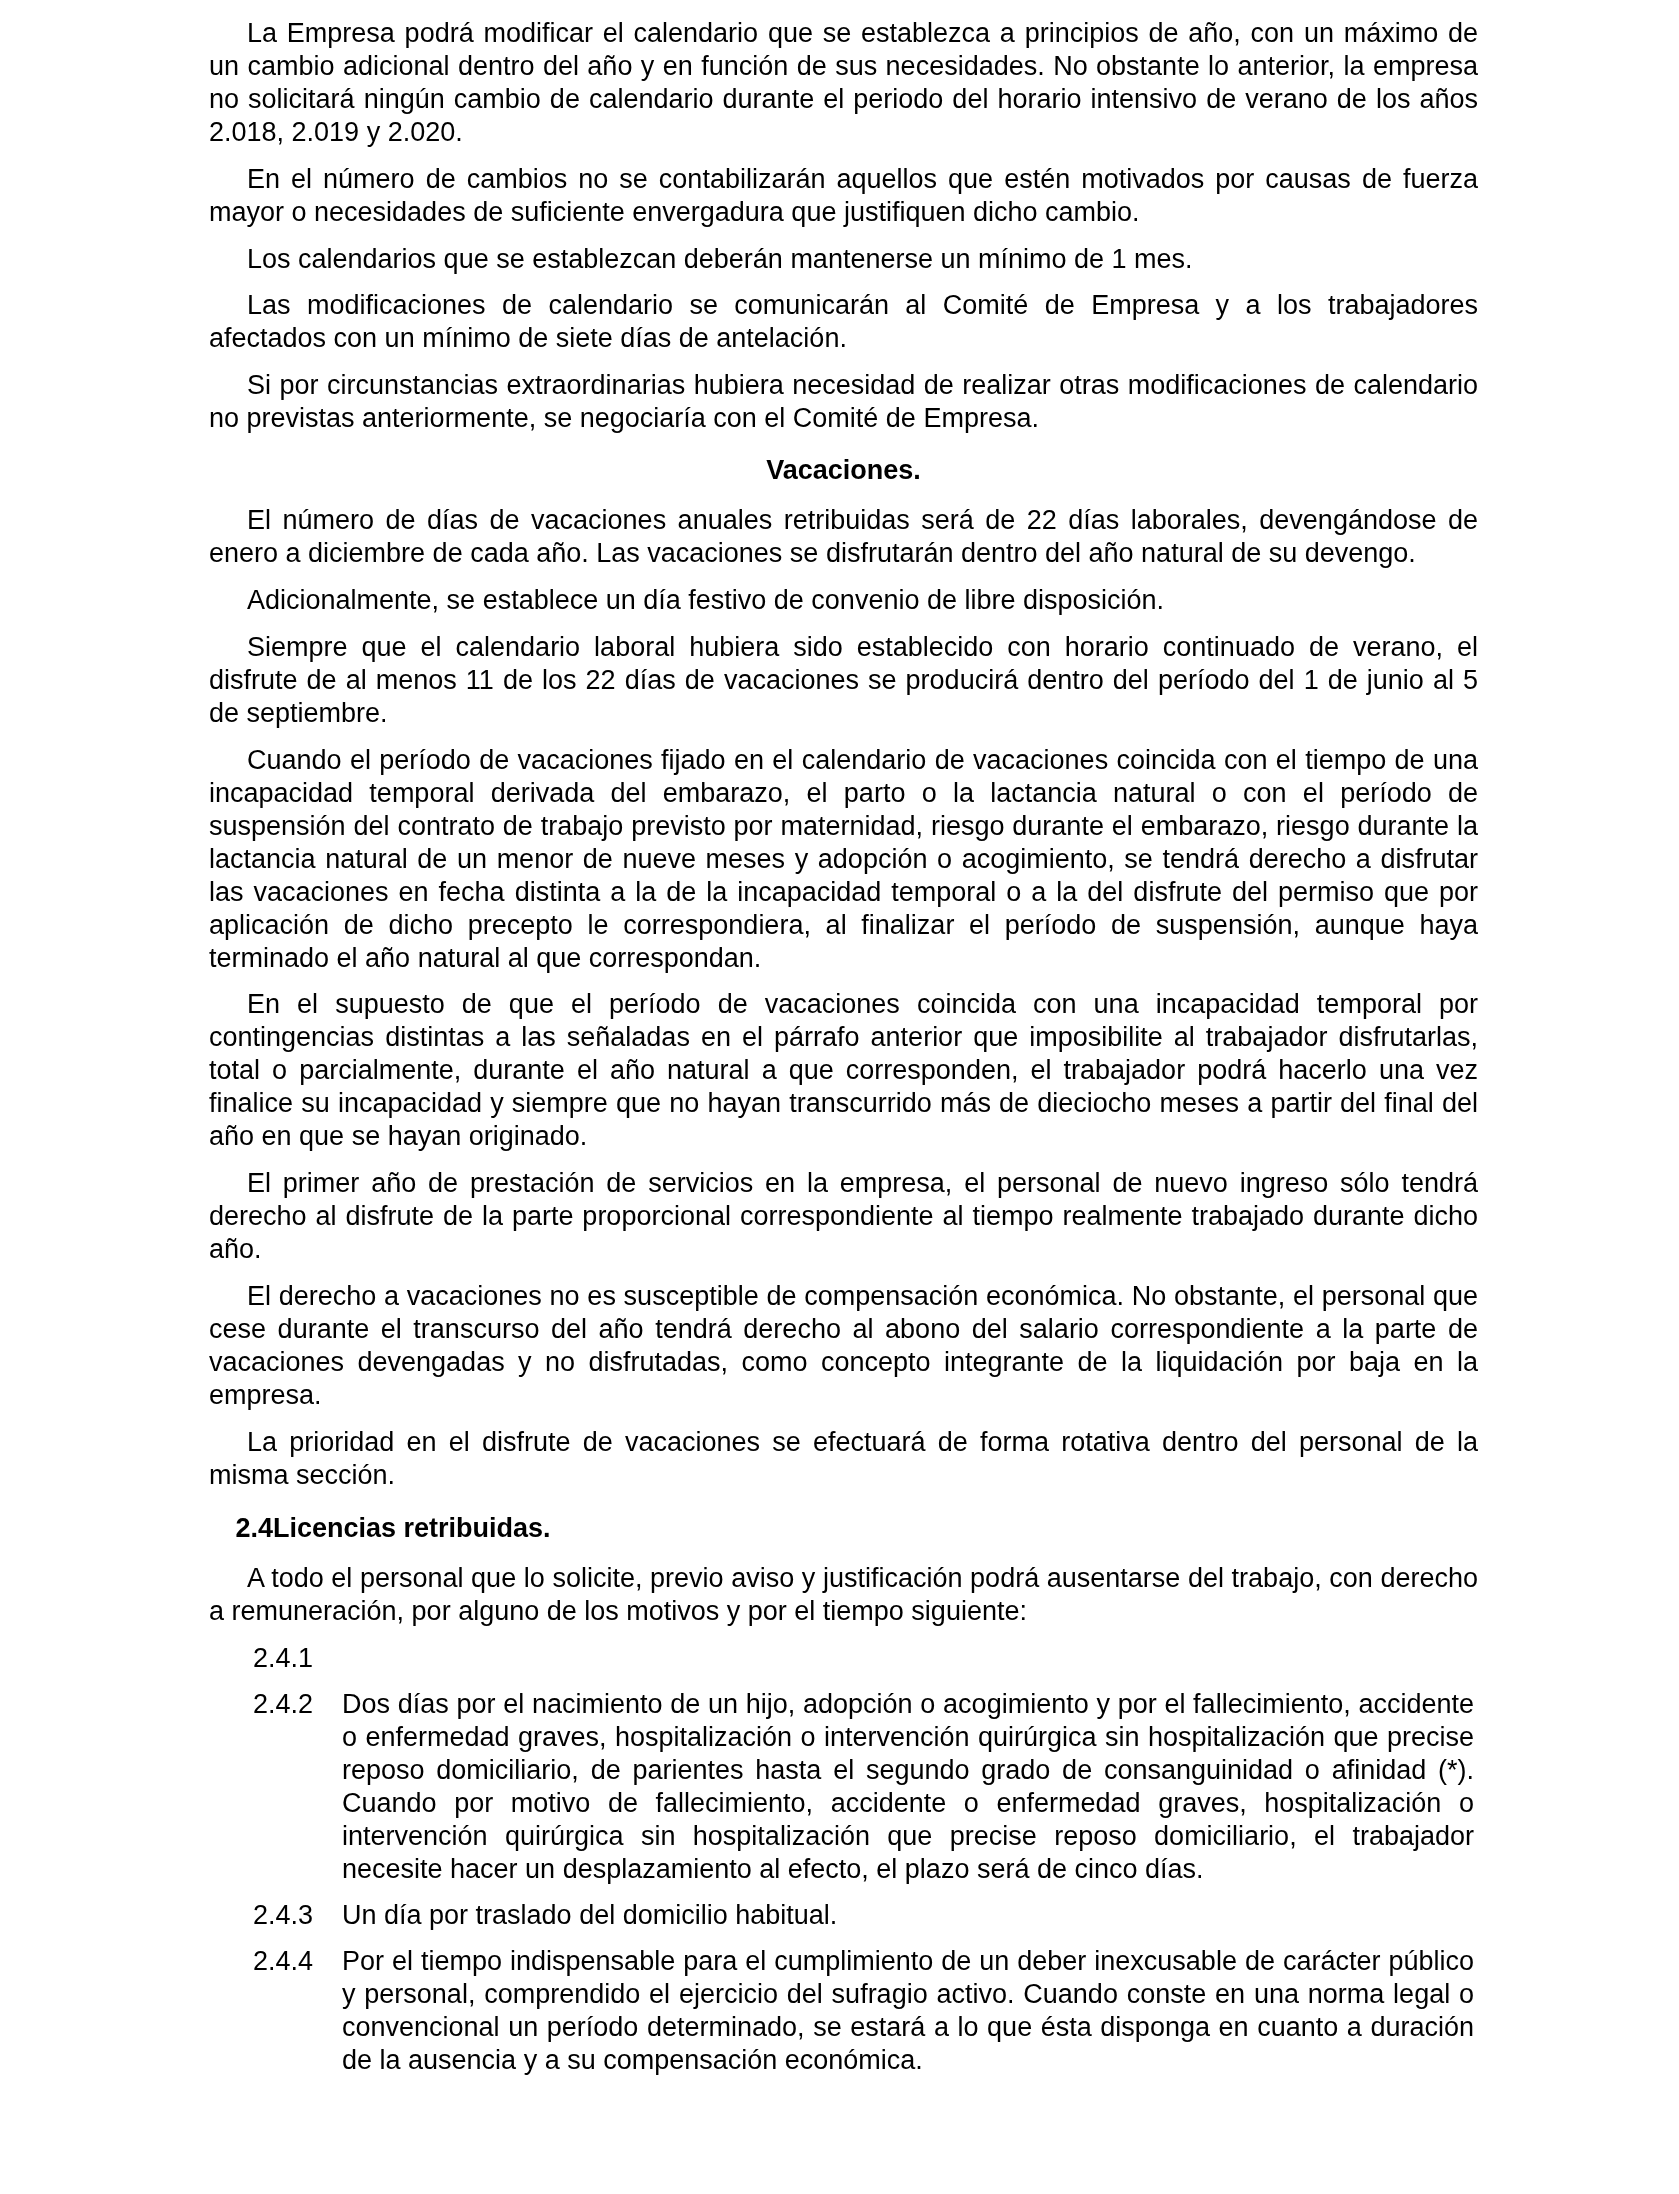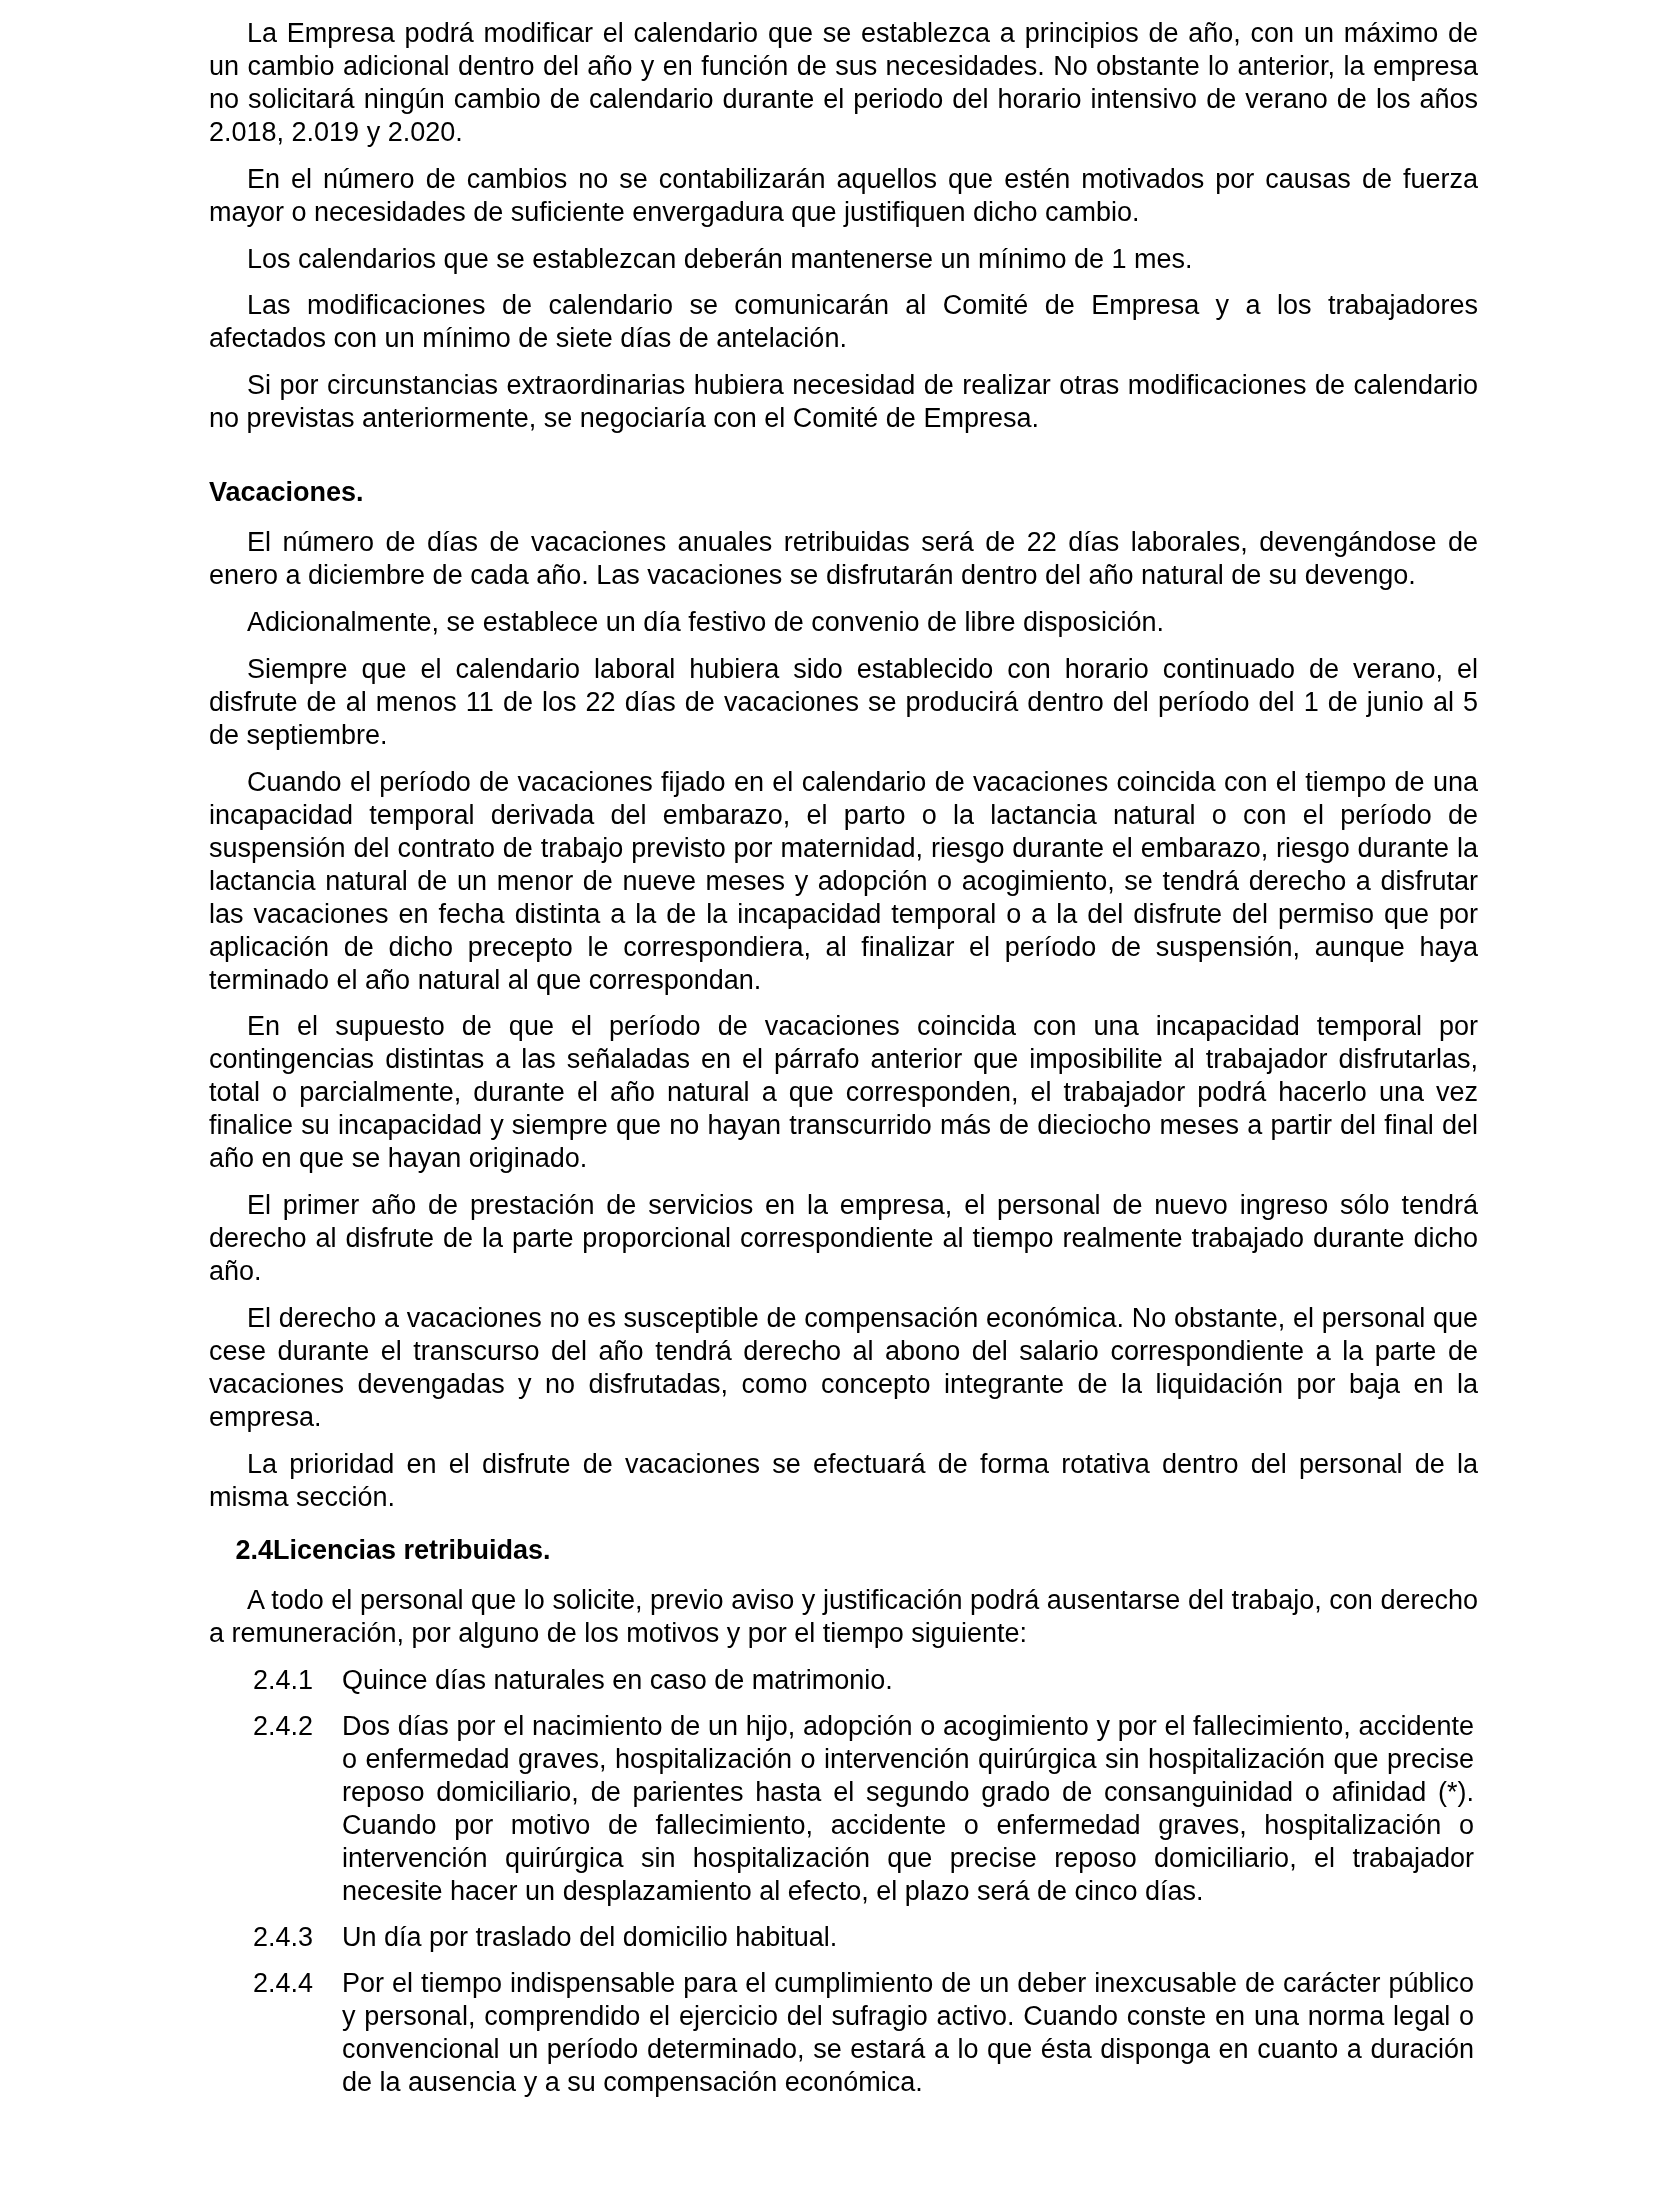--- a/index.html
+++ b/index.html
@@ -18,22 +18,22 @@
     padding: 17px 201px 0 209px;
     overflow: hidden;
   }
   .para {
     margin: 0 0 13.8px 0;
     text-align: justify;
     text-indent: 38px;
   }
   .heading {
     font-weight: bold;
-    margin: 41px 0 17px 0;
-    text-align: left;
+    margin: 19px 0 17px 0;
+    text-align: center;
     text-indent: 0;
   }
   .heading-numbered {
     display: flex;
     font-weight: bold;
     margin: 20px 0 17px 0;
   }
   .heading-num {
     width: 64px;
     flex-shrink: 0;
@@ -77,21 +77,20 @@
 
 <div class="heading-numbered">
   <span class="heading-num">2.4</span>
   <span>Licencias retribuidas.</span>
 </div>
 
 <p class="para intro">A todo el personal que lo solicite, previo aviso y justificación podrá ausentarse del trabajo, con derecho a remuneración, por alguno de los motivos y por el tiempo siguiente:</p>
 
 <div class="list-item">
   <span class="item-num">2.4.1</span>
-  <span class="item-text">Quince días naturales en caso de matrimonio.</span>
 </div>
 <div class="list-item">
   <span class="item-num">2.4.2</span>
   <span class="item-text">Dos días por el nacimiento de un hijo, adopción o acogimiento y por el fallecimiento, accidente o enfermedad graves, hospitalización o intervención quirúrgica sin hospitalización que precise reposo domiciliario, de parientes hasta el segundo grado de consanguinidad o afinidad (*). Cuando por motivo de fallecimiento, accidente o enfermedad graves, hospitalización o intervención quirúrgica sin hospitalización que precise reposo domiciliario, el trabajador necesite hacer un desplazamiento al efecto, el plazo será de cinco días.</span>
 </div>
 <div class="list-item">
   <span class="item-num">2.4.3</span>
   <span class="item-text">Un día por traslado del domicilio habitual.</span>
 </div>
 <div class="list-item">

